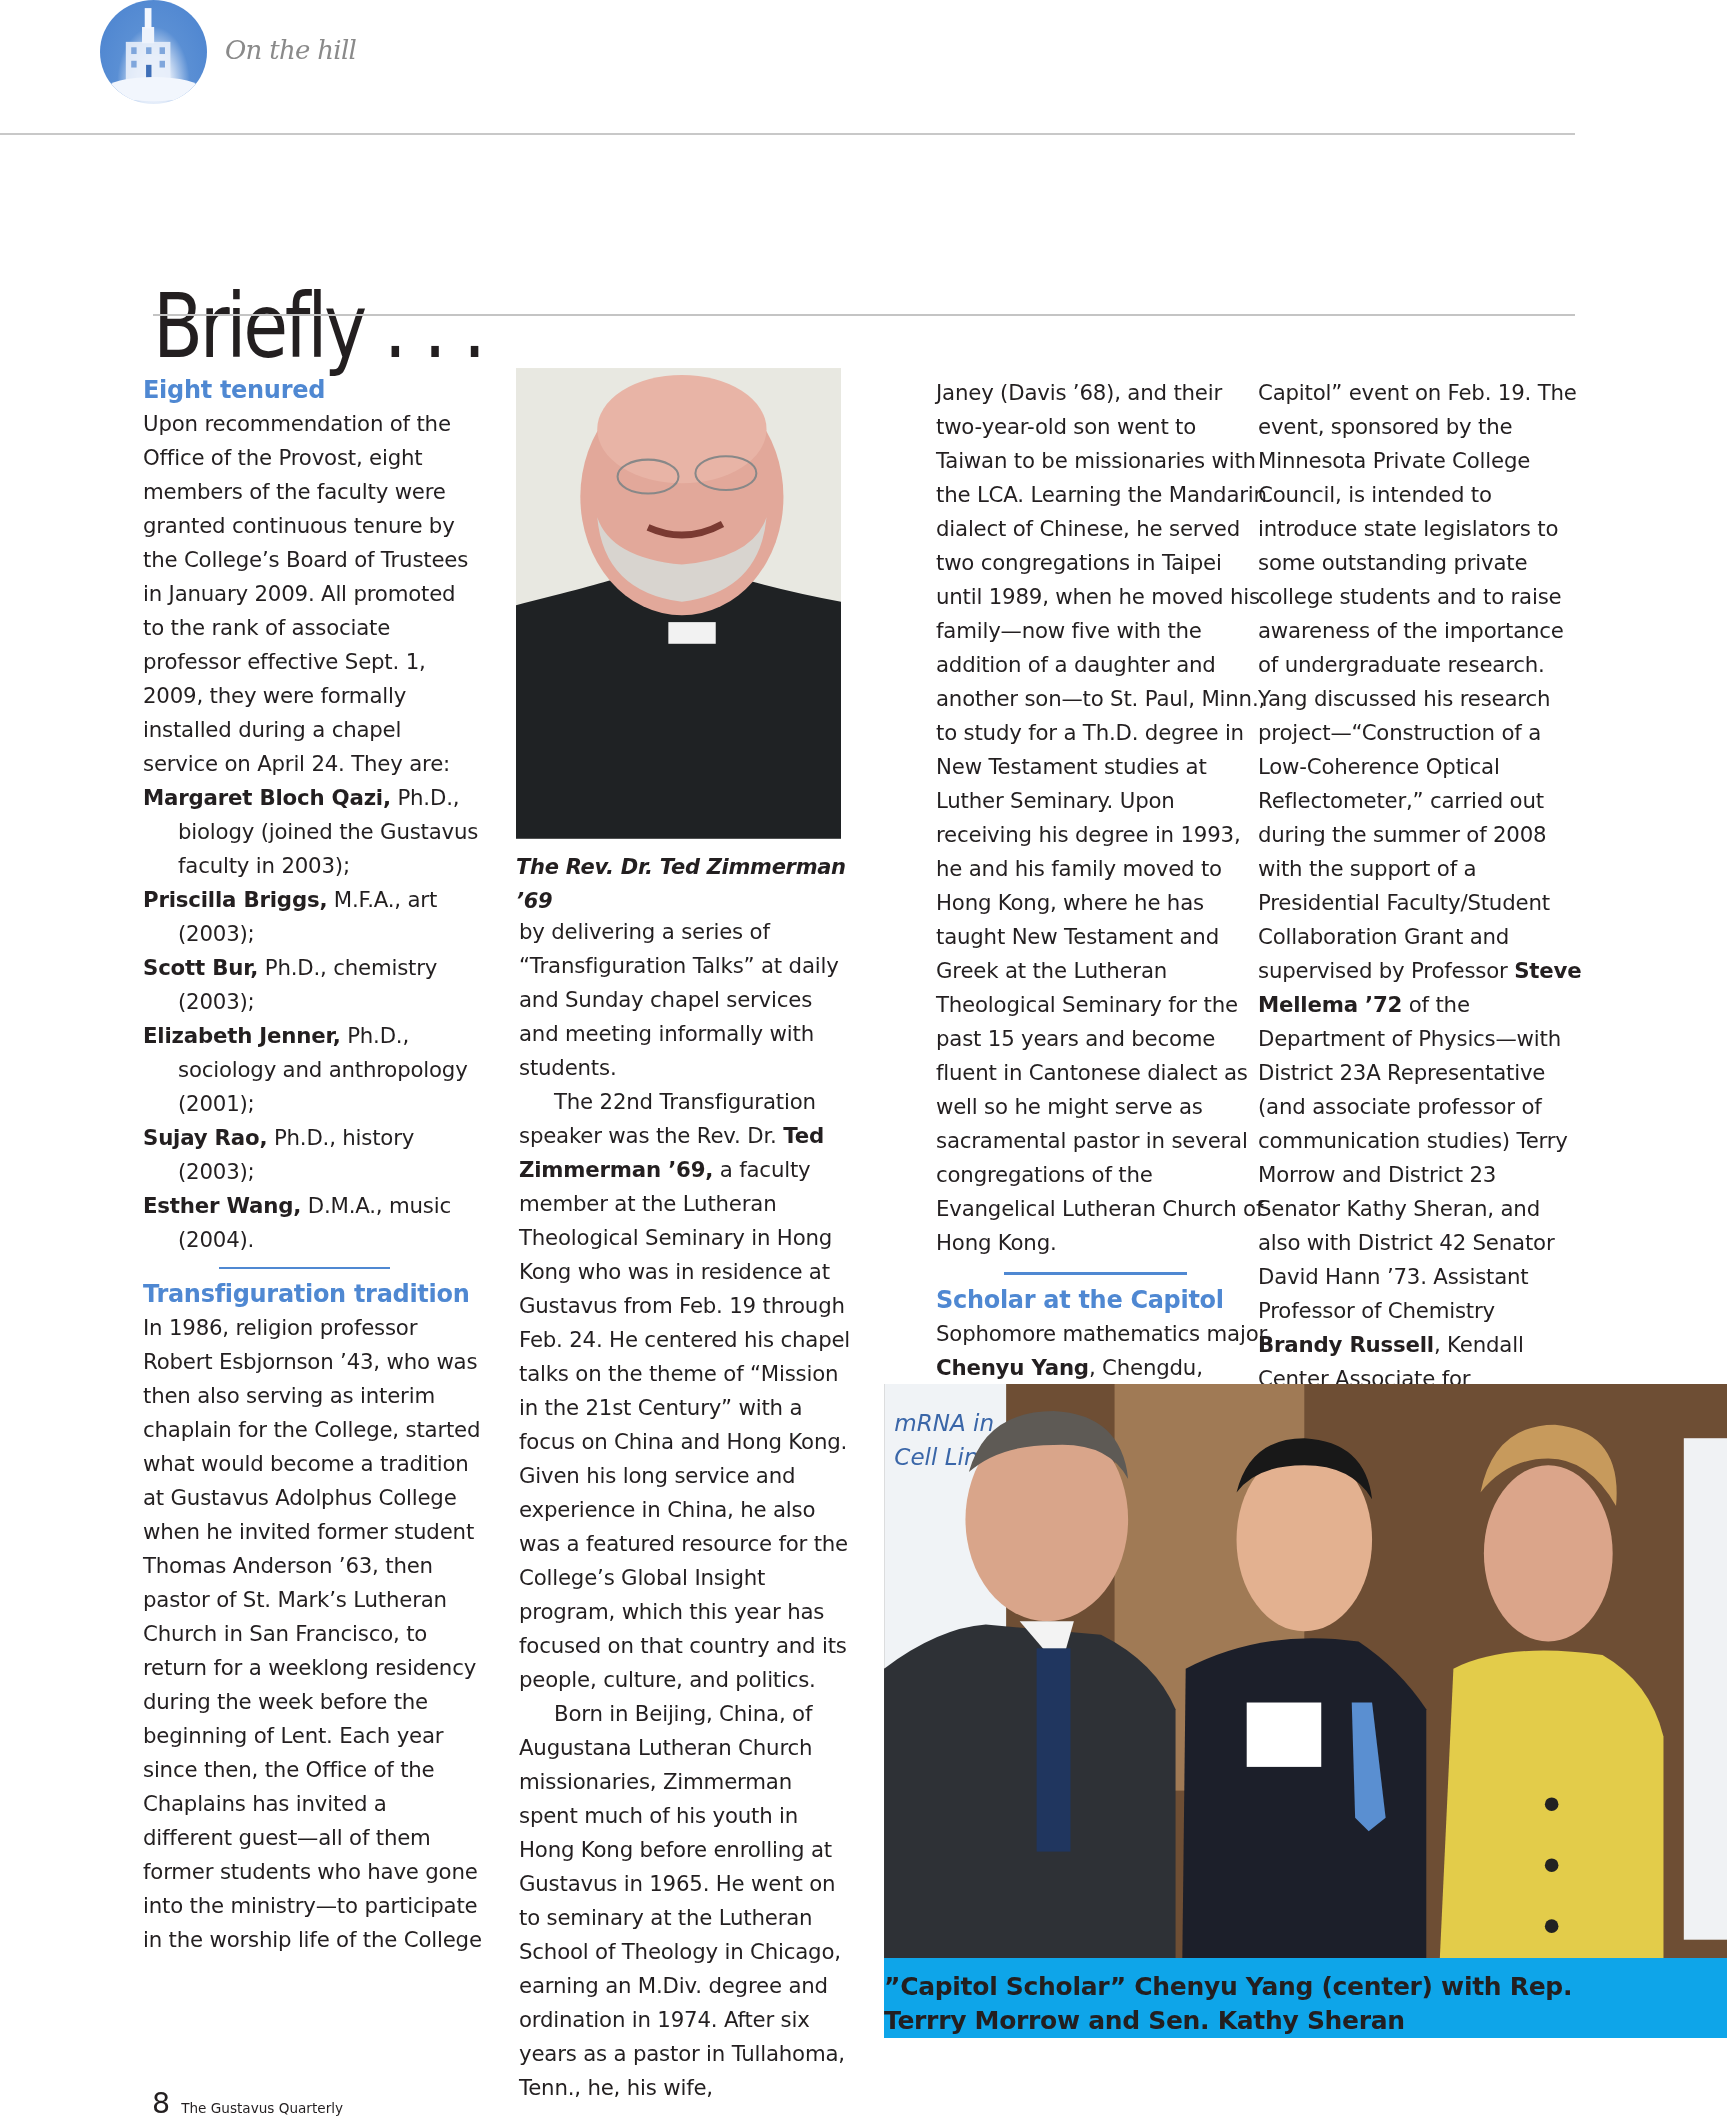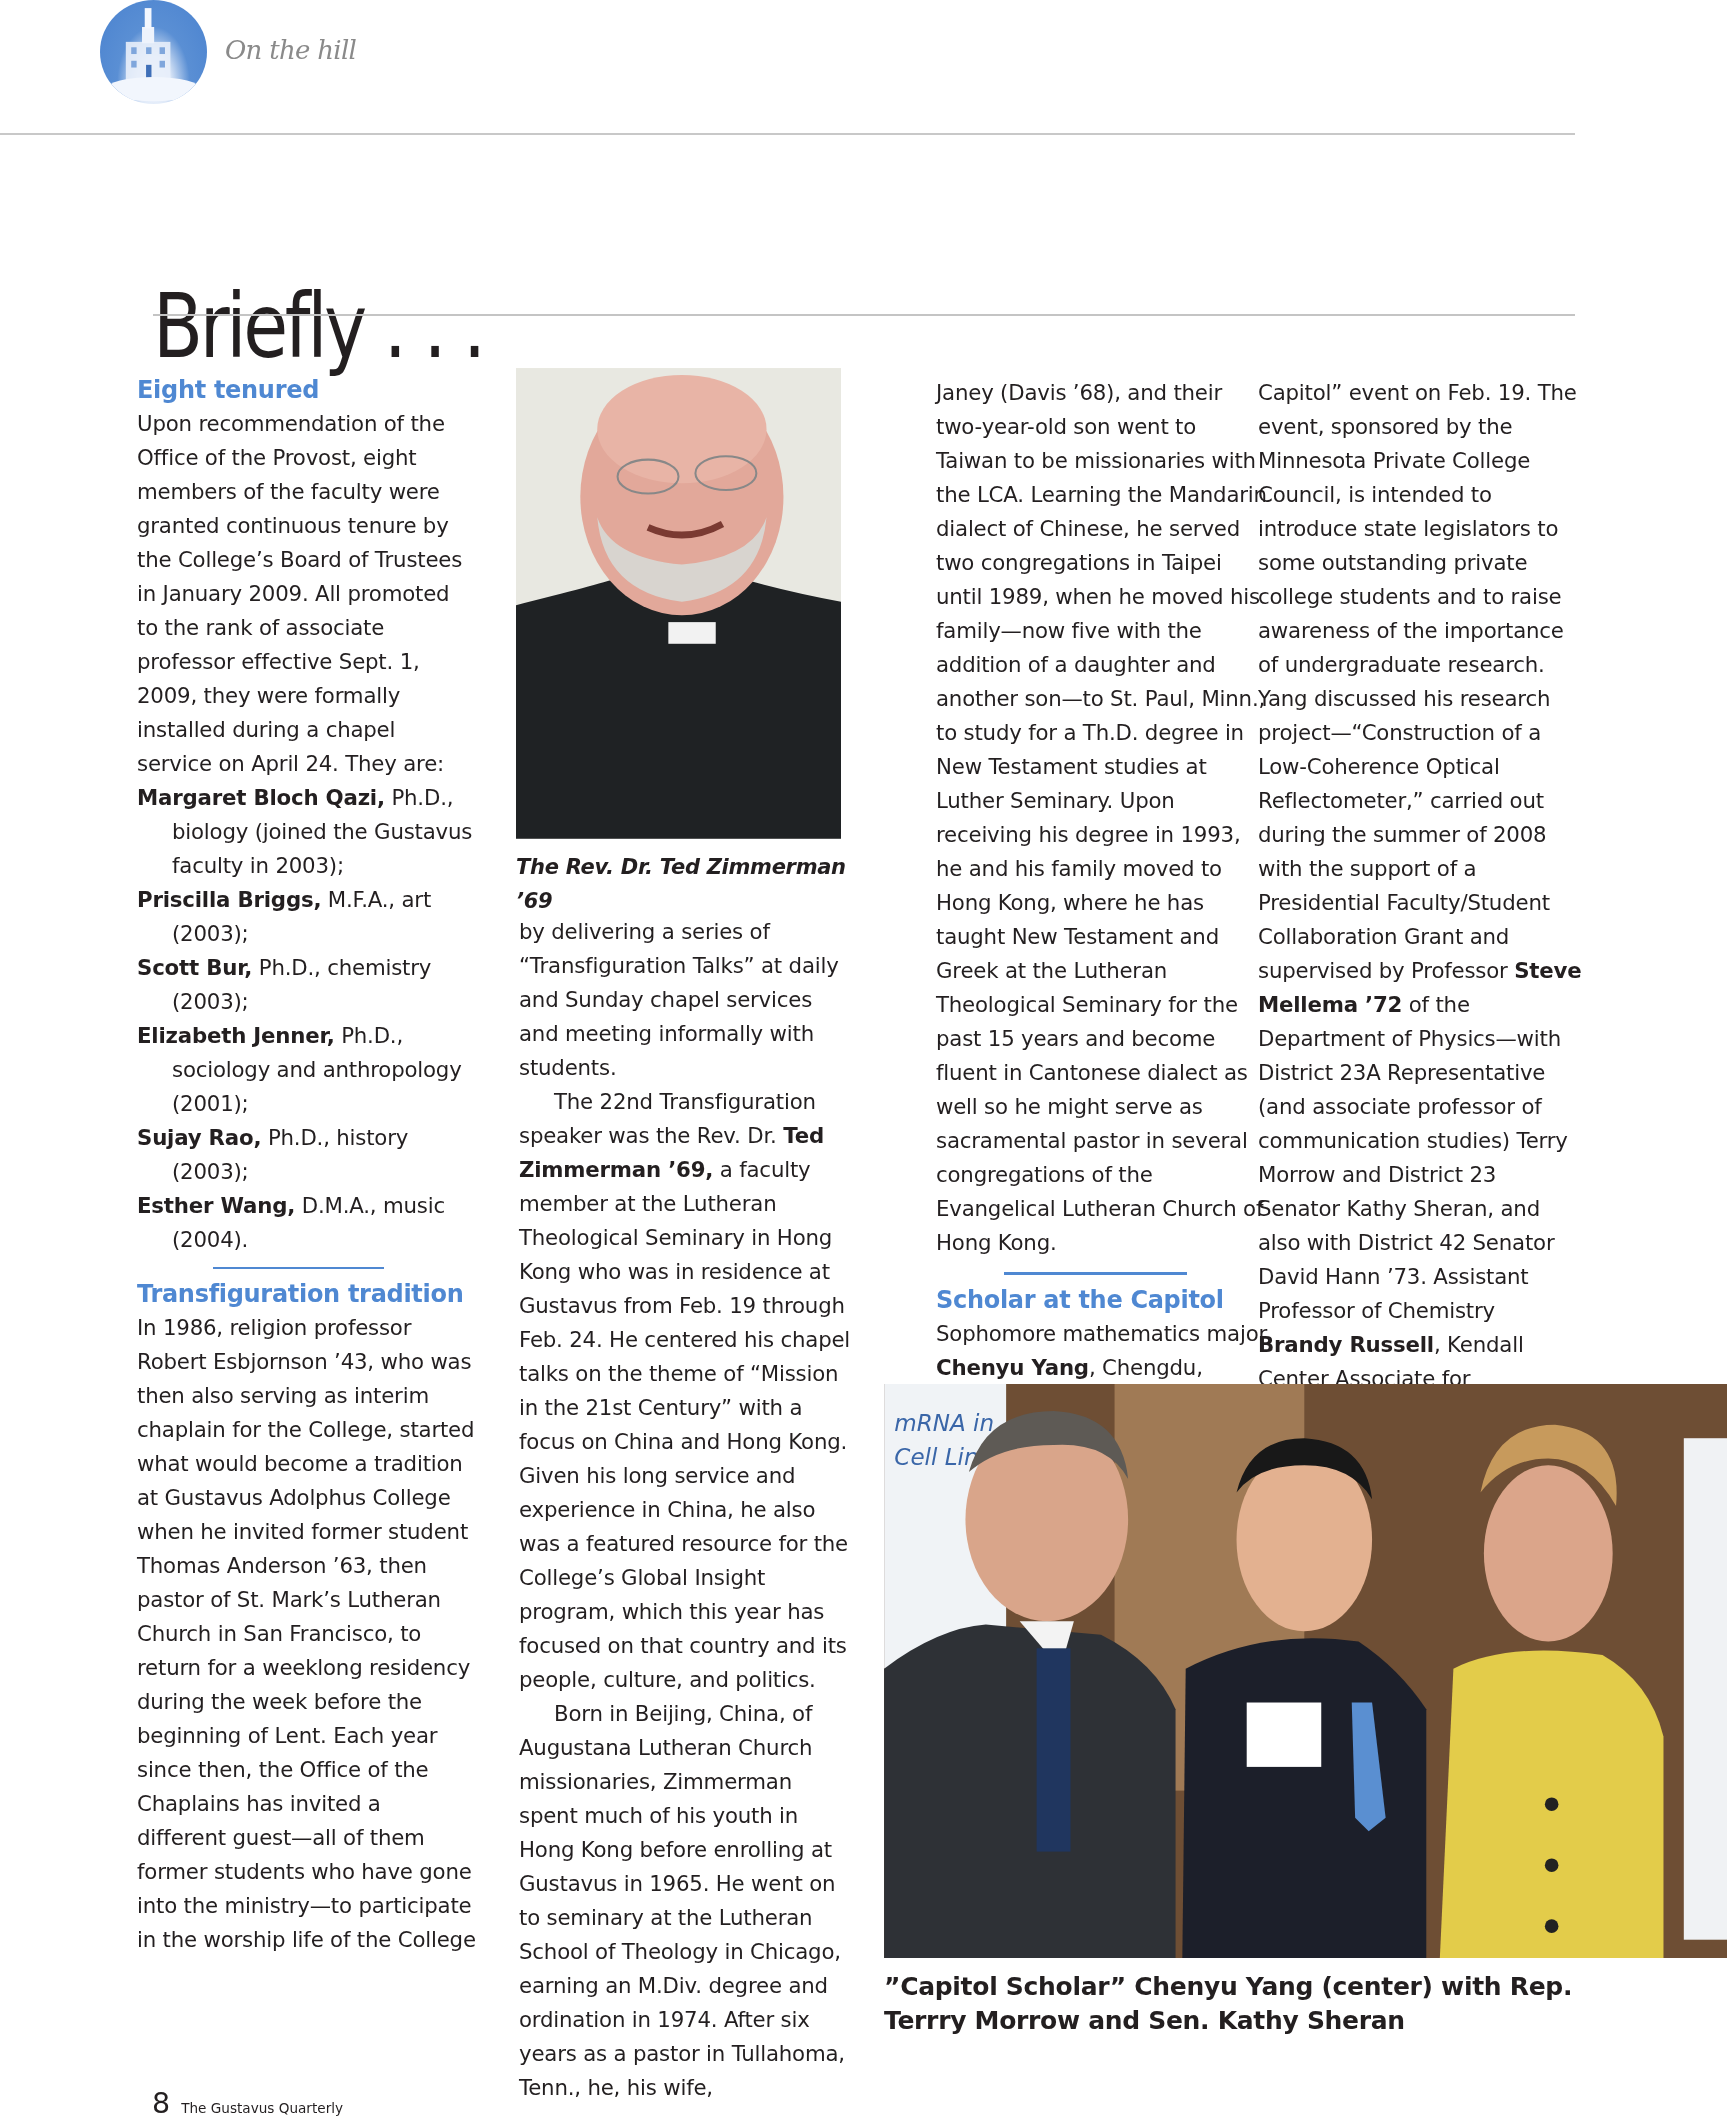--- a/index.html
+++ b/index.html
@@ -29,37 +29,37 @@
     .title-rule { position: absolute; left: 153px; top: 314px; width: 1422px; height: 2px; background: #c4c4c4; }
 
     .col { position: absolute; font-size: 21.3px; line-height: 34px; letter-spacing: -0.2px; }
     .col p { margin: 0; }
     .col .head { color: #4f88d2; font-weight: bold; font-size: 24px; line-height: 34px; letter-spacing: -0.3px; }
     .col b { font-weight: bold; }
     .col .indent { text-indent: 35px; }
     .hang { padding-left: 35px; text-indent: -35px; }
     .divider { height: 2.7px; background: #4f88d2; margin: 9.5px 0 8.1px 0; }
 
-    .col1 { left: 137px; top: 373px; width: 339px; }
+    .col1 { left: 143px; top: 373px; width: 339px; }
     .col2 { left: 519px; top: 915px; width: 332px; }
     .col3 { left: 936px; top: 376px; width: 332px; }
     .col4 { left: 1258px; top: 376px; width: 325px; }
 
     .photo1 {
       position: absolute; left: 516px; top: 368px; width: 325px; height: 471px;
       background: #e9e9e3; overflow: hidden;
     }
     .caption1 {
       position: absolute; left: 516px; top: 850px; width: 339px;
       font-weight: bold; font-style: italic; font-size: 21px; line-height: 34px; color: #231f20;
       letter-spacing: -0.3px;
     }
     .photo2 {
-      position: absolute; left: 884px; top: 1384px; width: 844px; height: 574px;
-      background: #737373; overflow: hidden;
+      position: absolute; left: 884px; top: 1384px; width: 844px; height: 654px;
+      background: #0ea5e9; overflow: hidden;
     }
     .caption2 {
       position: absolute; left: 884px; top: 1970px; width: 745px;
       font-weight: bold; font-size: 25px; line-height: 34px; color: #231f20;
       letter-spacing: -0.3px;
     }
     .footer { position: absolute; left: 152px; top: 2087px; display: flex; align-items: baseline; gap: 11px; }
     .footer .num { font-size: 28.5px; color: #231f20; }
     .footer .pub { font-size: 13.6px; color: #231f20; }
   </style>

